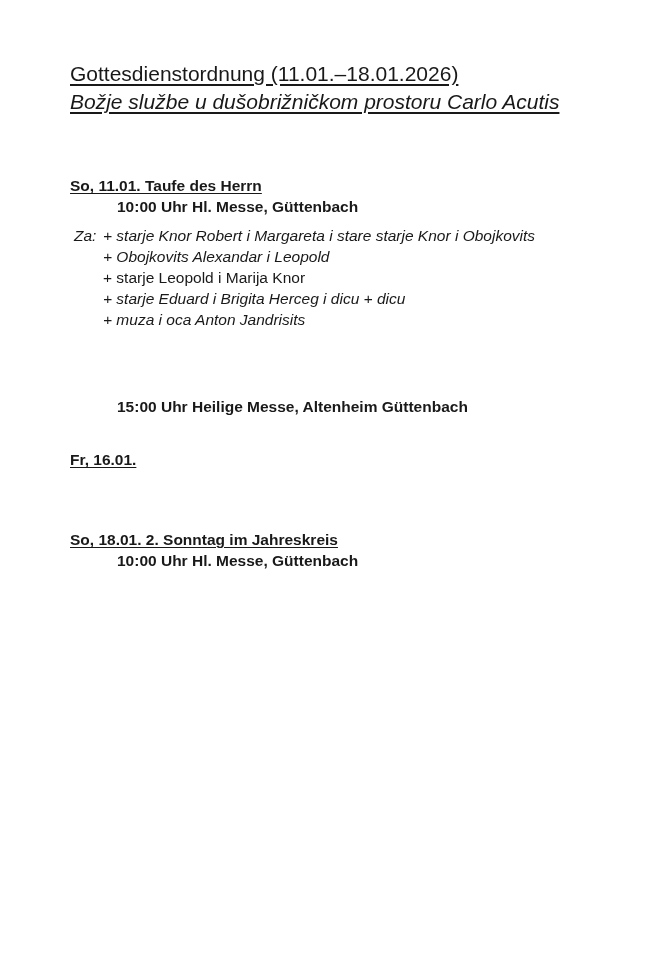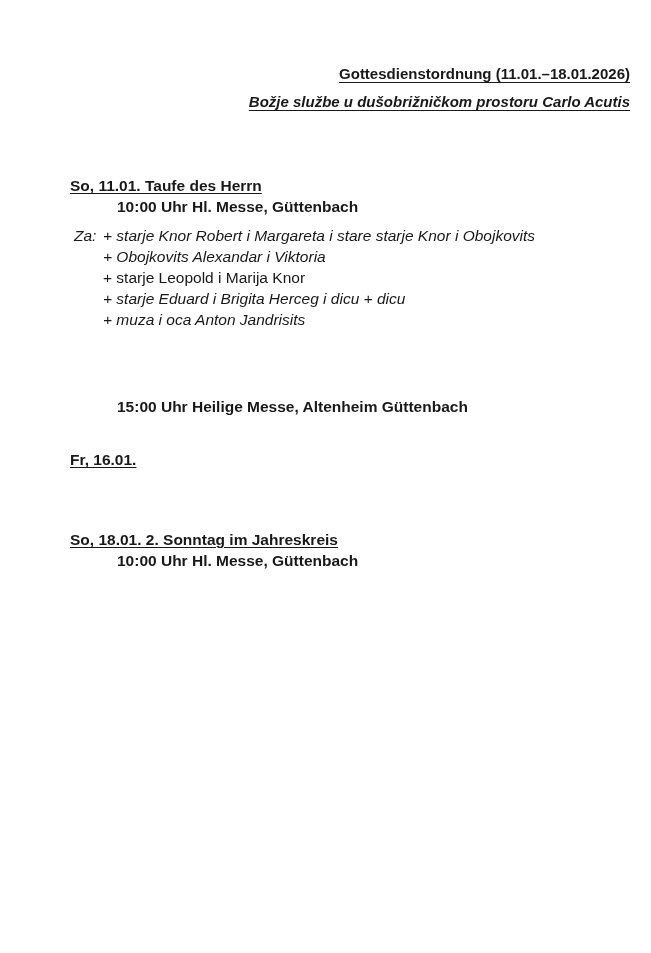--- a/index.html
+++ b/index.html
@@ -18,23 +18,23 @@
   .page {
     position: relative;
     width: 651px;
     height: 953px;
     box-sizing: border-box;
     padding: 60px 20px 0 70px;
   }
   
   .title-block {
     width: 560px;            
-    text-align: right;
-    font-weight: bold;
-    font-size: 15px;
+    text-align: left;
+    font-weight: normal;
+    font-size: 21px;
     line-height: 28px;
   }
   .title-block .line {
     text-decoration: underline;
     text-underline-offset: 3px;
   }
   .title-block .subtitle {
     font-style: italic;
   }
   
@@ -80,21 +80,21 @@
     <div class="line">Gottesdienstordnung (11.01.–18.01.2026)</div>
     <div class="line subtitle">Božje službe u dušobrižničkom prostoru Carlo Acutis</div>
   </div>
 
   <section class="entry entry-1">
     <div class="heading">So, 11.01. Taufe des Herrn</div>
     <div class="time-line">10:00 Uhr Hl. Messe, Güttenbach</div>
     <div class="intention-first">
       <span class="za-label">Za:</span><span>+ starje Knor Robert i Margareta i stare starje Knor i Obojkovits</span>
     </div>
-    <div class="intention italic">+ Obojkovits Alexandar i Viktoria</div>
+    <div class="intention italic">+ Obojkovits Alexandar i Leopold</div>
     <div class="intention">+ starje Leopold i Marija Knor</div>
     <div class="intention italic">+ starje Eduard i Brigita Herceg i dicu + dicu</div>
     <div class="intention italic">+ muza i oca Anton Jandrisits</div>
   </section>
 
   <section class="entry entry-2">
     <div class="time-line">15:00 Uhr Heilige Messe, Altenheim Güttenbach</div>
   </section>
 
   <section class="entry entry-3">

